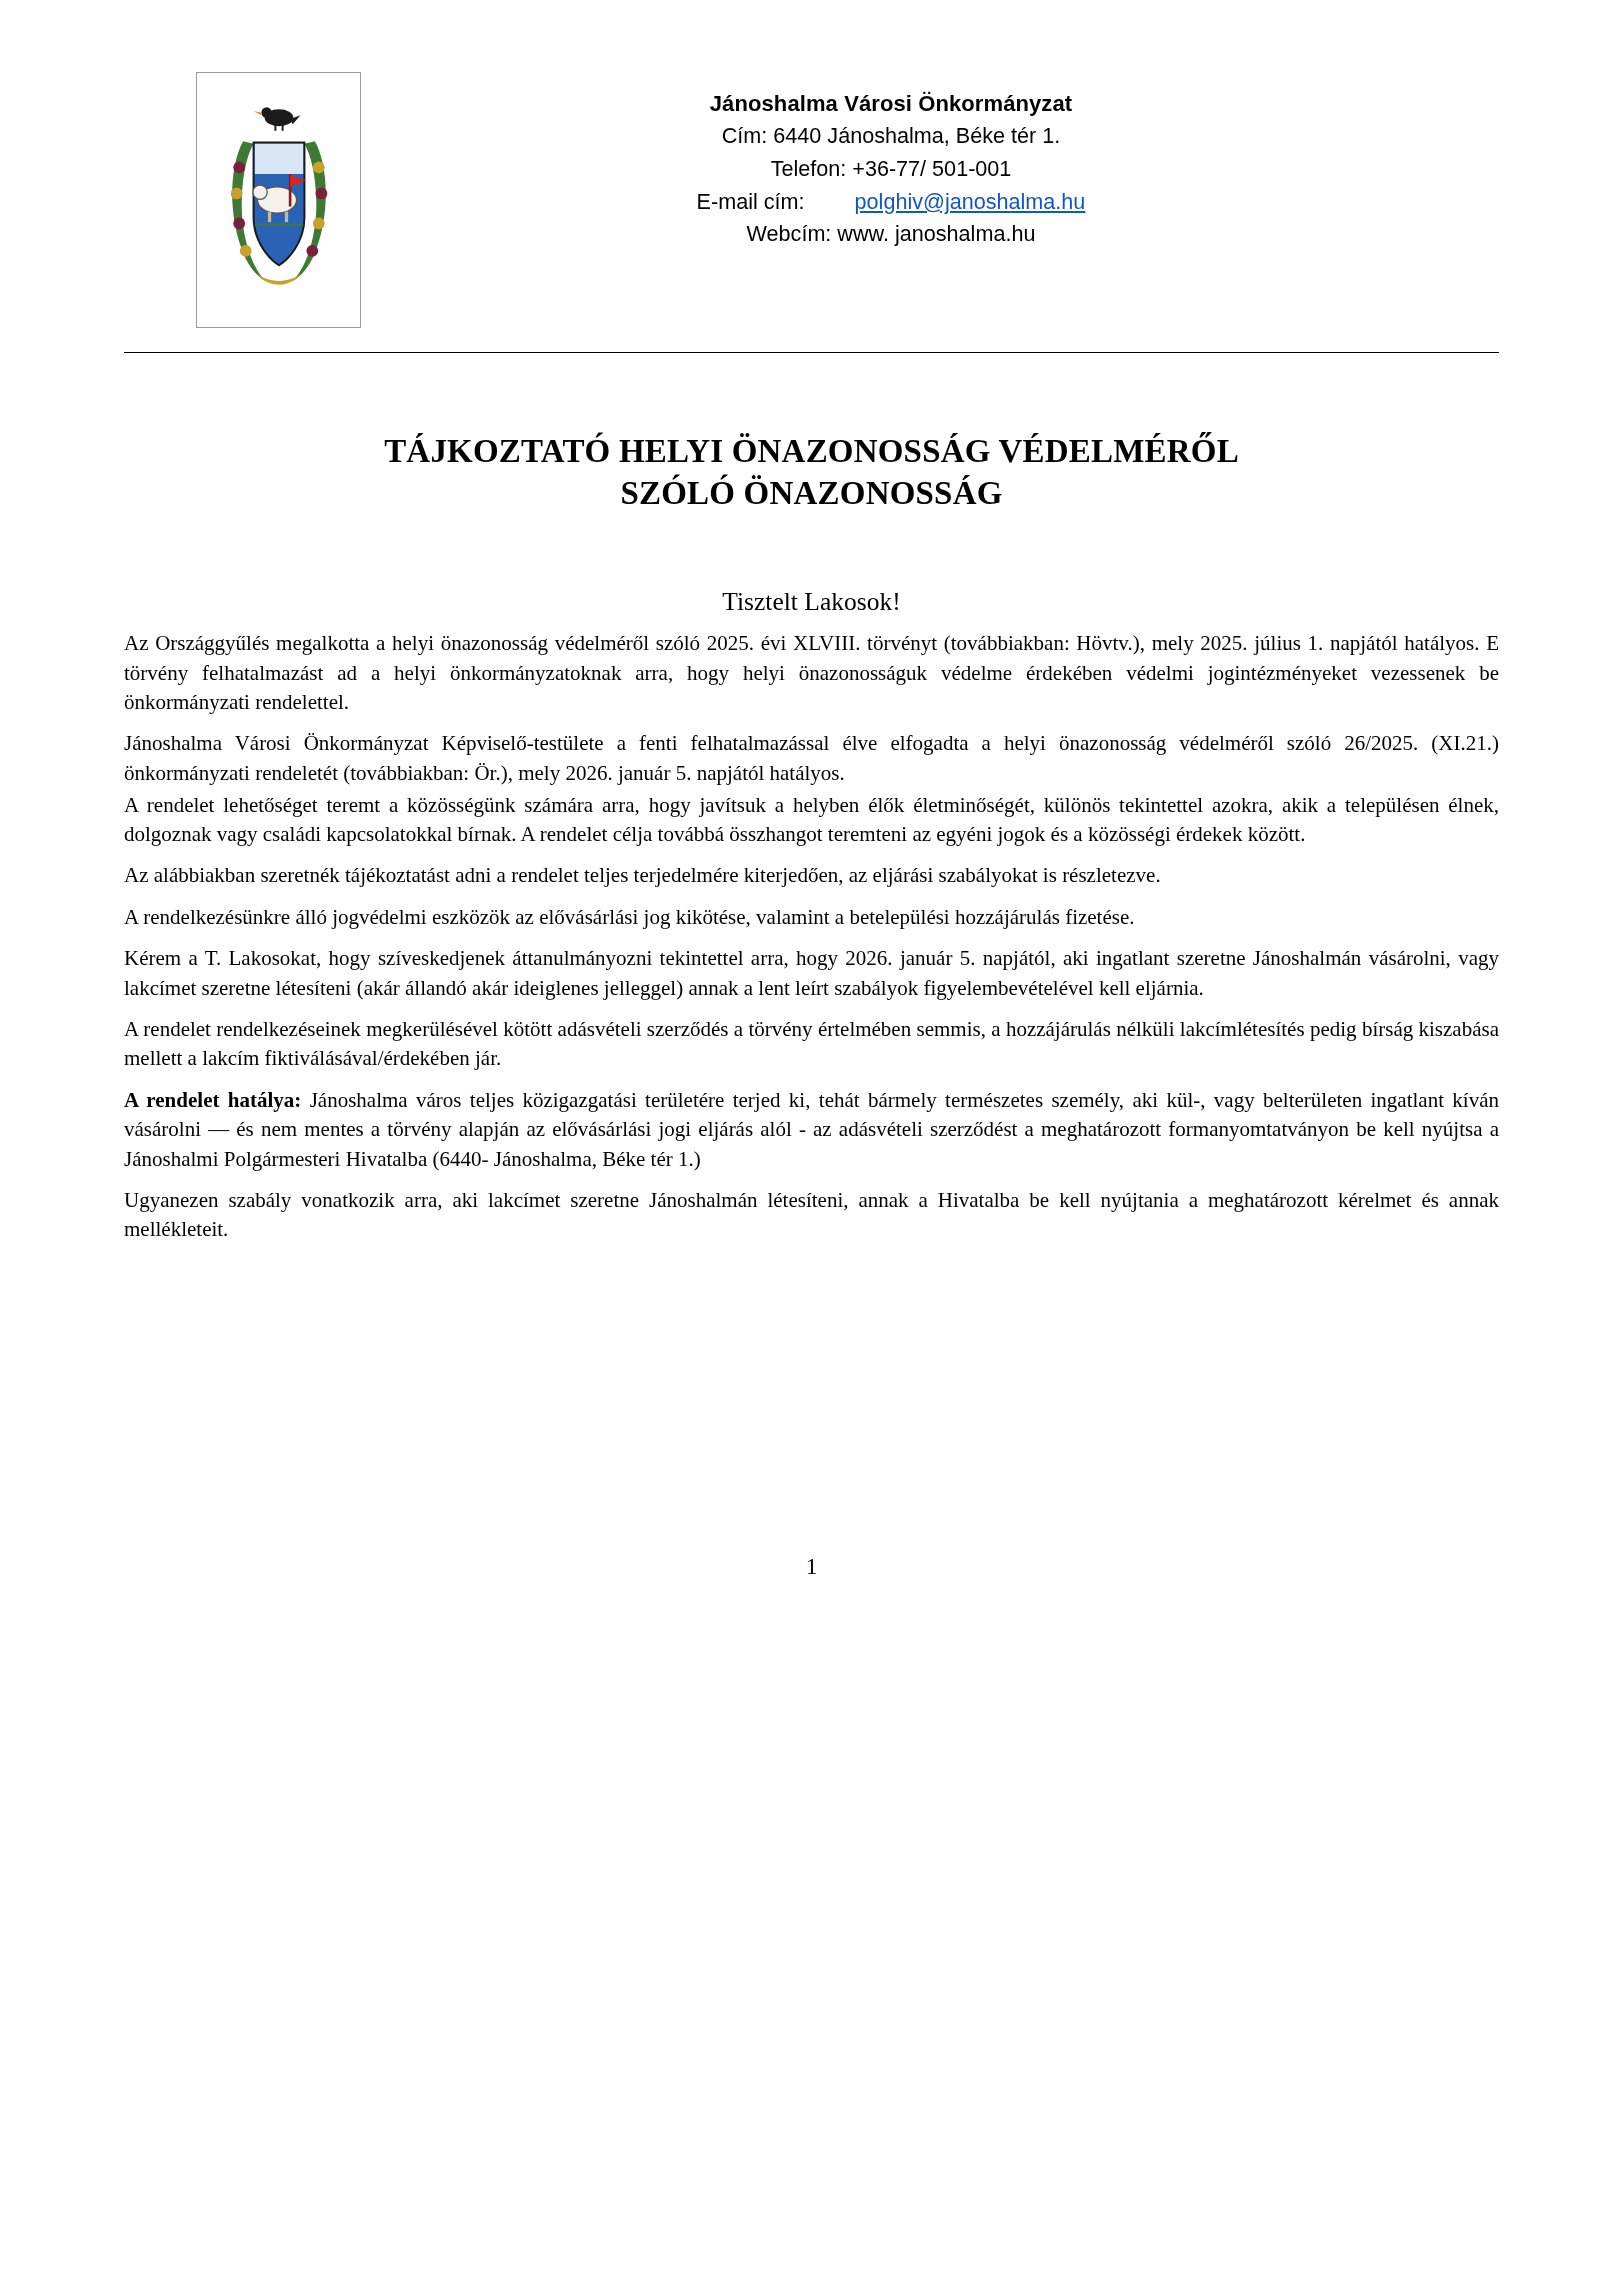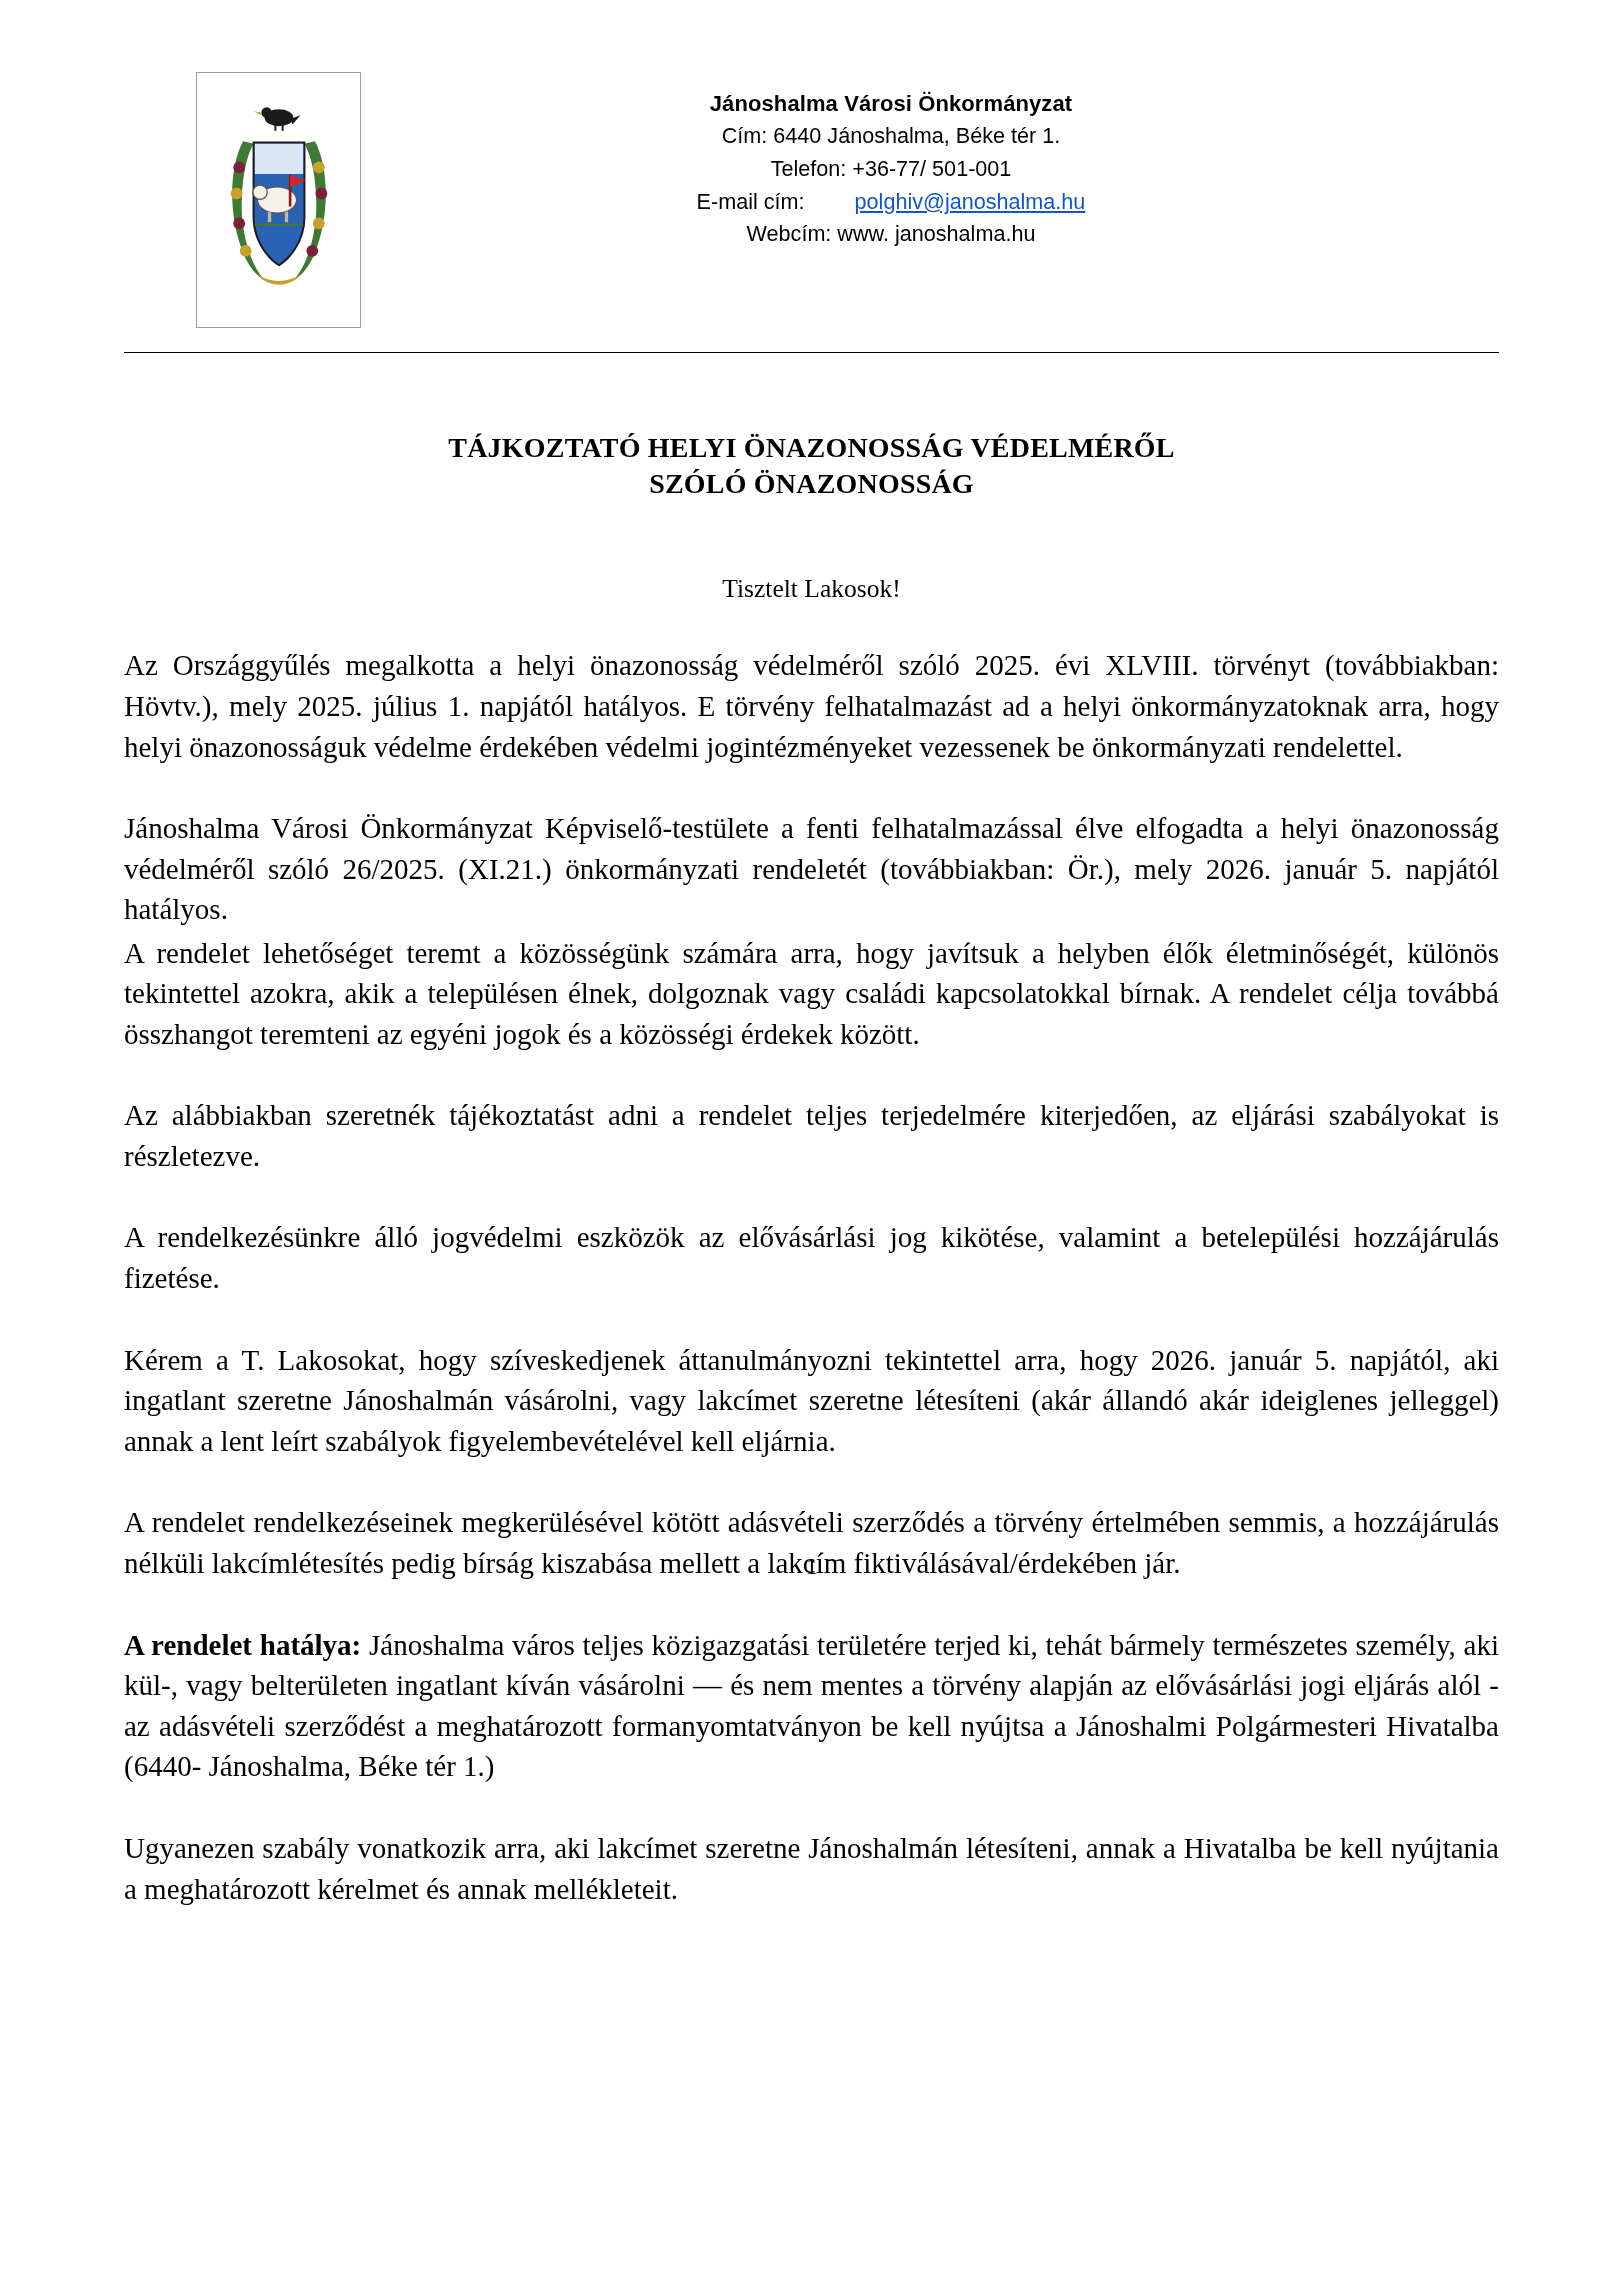--- a/index.html
+++ b/index.html
@@ -71,36 +71,36 @@
     border-top: 1.3px solid #000000;
     margin: 23.5px 0 0 0;
     width: 100%;
   }
 
   
   .doc-title {
     text-align: center;
     font-family: "Liberation Serif", serif;
     font-weight: bold;
-    font-size: 28px;
+    font-size: 33px;
     line-height: 1.28;
     margin-top: 77px;
     letter-spacing: 0.2px;
   }
   .salutation {
     text-align: center;
     font-size: 25.5px;
     margin-top: 73px;
   }
   p.body-par {
-    font-size: 29px;
+    font-size: 21px;
     line-height: 1.40;
     text-align: justify;
     text-justify: inter-word;
-    margin: 41px 0 0 0;
+    margin: 12px 0 0 0;
     hyphens: none;
   }
   p.tight {
     margin-top: 2.6px;
   }
   .underline-bold {
     font-weight: bold;
   }
   .page-number {
     position: absolute;

